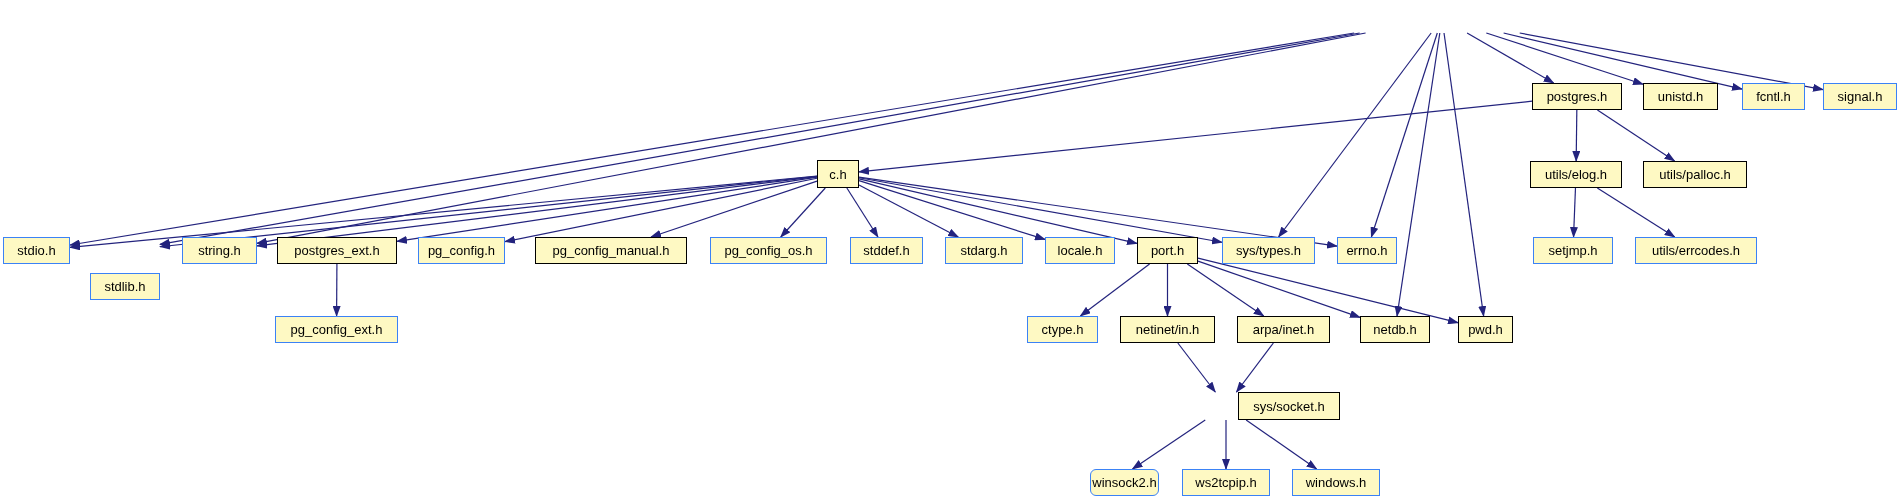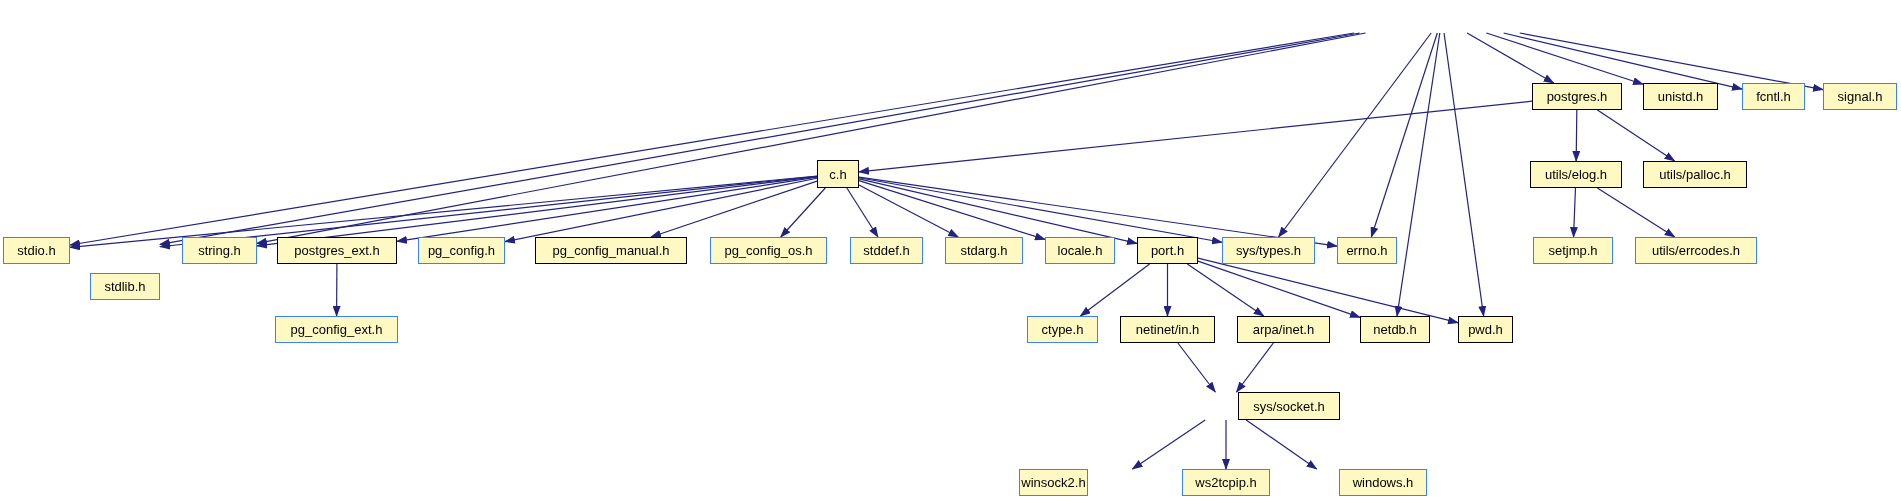--- a/index.html
+++ b/index.html
@@ -108,16 +108,16 @@
     <div class="node node-plain" style="left: 1337px; top: 237px; width: 60px; height: 27px; text-align: right;">errno.h</div>
     <div class="node node-plain" style="left: 1533px; top: 237px; width: 80px; height: 27px;">setjmp.h</div>
     <div class="node node-plain" style="left: 1635px; top: 237px; width: 122px; height: 27px; text-align: center;">utils/errcodes.h</div>
     <div class="node node-plain" style="left: 275px; top: 316px; width: 123px; height: 27px;">pg_config_ext.h</div>
     <div class="node node-plain" style="left: 1027px; top: 316px; width: 71px; height: 27px;">ctype.h</div>
     <div class="node node-linked" style="left: 1120px; top: 316px; width: 95px; height: 27px;">netinet/in.h</div>
     <div class="node node-linked" style="left: 1237px; top: 316px; width: 93px; height: 27px;">arpa/inet.h</div>
     <div class="node node-linked" style="left: 1360px; top: 316px; width: 70px; height: 27px;">netdb.h</div>
     <div class="node node-linked" style="left: 1458px; top: 316px; width: 55px; height: 27px;">pwd.h</div>
     <div class="node node-linked" style="left: 1238px; top: 392px; width: 102px; height: 28px;">sys/socket.h</div>
-    <div class="node node-plain" style="left: 1019px; top: 469px; width: 69px; height: 27px;">winsock2.h</div>
+    <div class="node node-plain" style="left: 1090px; top: 469px; width: 69px; height: 27px; border-radius: 6px;">winsock2.h</div>
     <div class="node node-plain" style="left: 1182px; top: 469px; width: 88px; height: 27px;">ws2tcpip.h</div>
-    <div class="node node-plain" style="left: 1339px; top: 469px; width: 88px; height: 27px;">windows.h</div>
+    <div class="node node-plain" style="left: 1292px; top: 469px; width: 88px; height: 27px;">windows.h</div>
   </div>
 
 </body></html>

